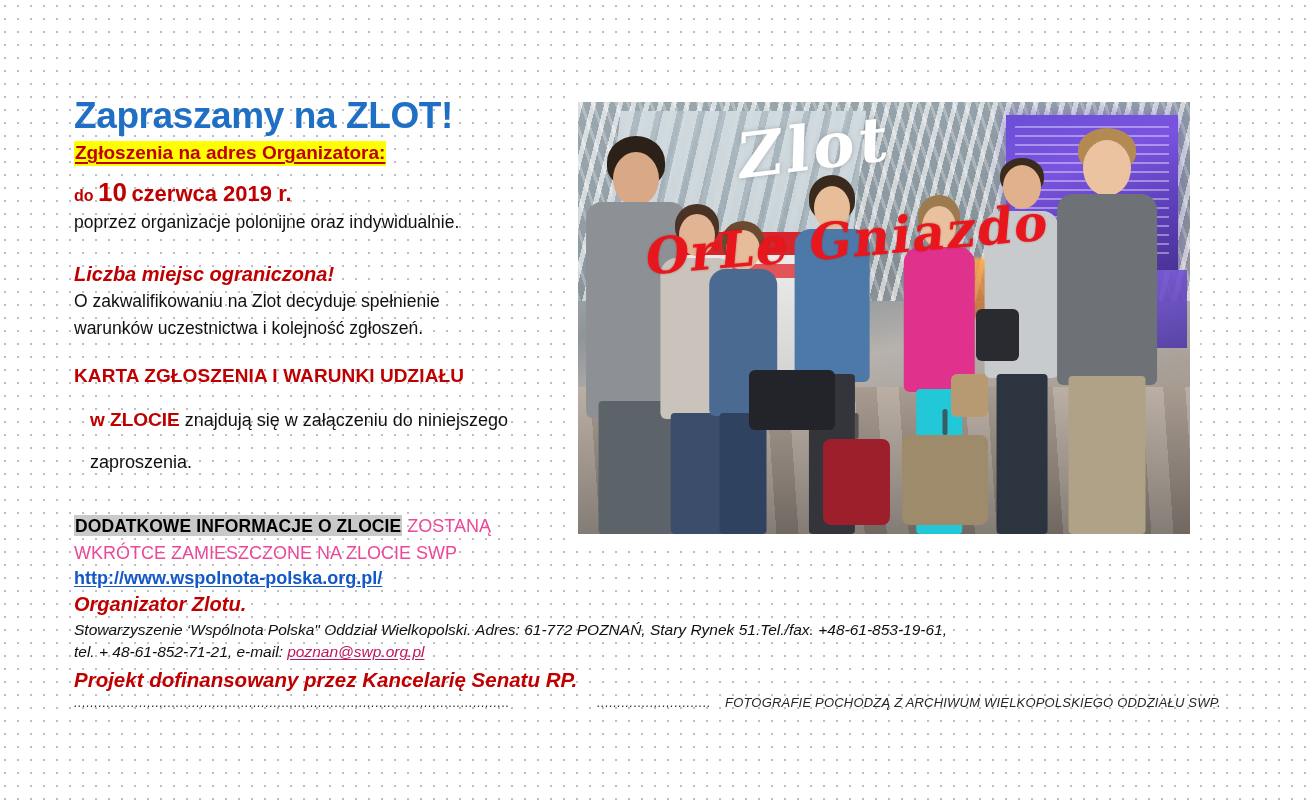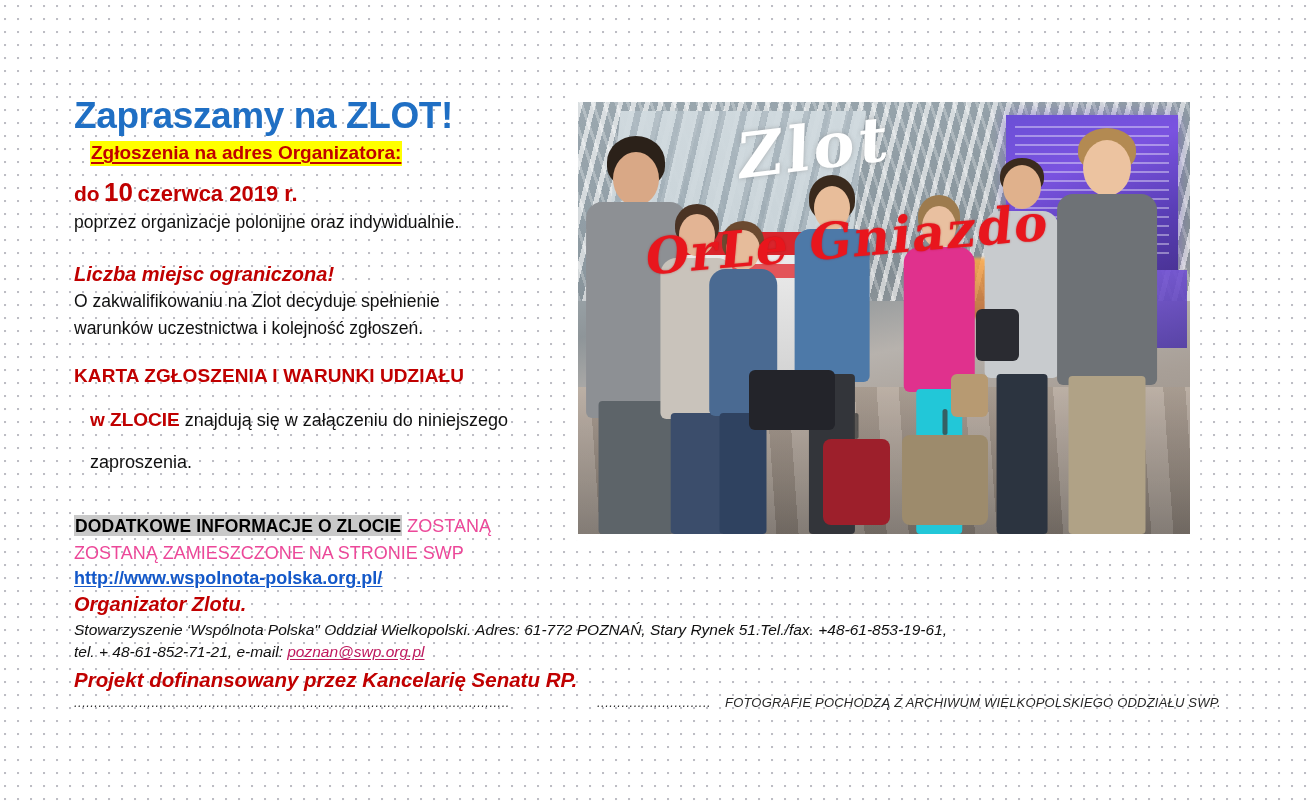--- a/index.html
+++ b/index.html
@@ -47,31 +47,31 @@
     display: inline-block;
     background: #ffff00;
     color: #c00000;
     font-weight: bold;
     font-size: 19px;
     text-decoration: underline;
     text-underline-offset: 3px;
     text-decoration-thickness: 2px;
     line-height: 1.28;
     padding: 0 1px;
-    margin: 2px 0 10px 16px;
+    margin: 2px 0 10px 0;
   }
 
   .deadline {
     color: #c00000;
     font-weight: bold;
     margin: 0 0 1px 0;
     line-height: 1.25;
     white-space: nowrap;
   }
-  .deadline .small { font-size: 21px; }
+  .deadline .small { font-size: 16px; }
   .deadline .big   { font-size: 26px; }
   .deadline .mid   { font-size: 22px; }
 
   .body-line {
     font-size: 17.5px;
     color: #111111;
     line-height: 1.5;
     margin: 0;
   }
 
@@ -375,21 +375,21 @@
     <p class="mixed-line">
       <span class="red-strong">w ZLOCIE</span><span> znajdują się w załączeniu do niniejszego</span>
     </p>
     <p class="mixed-line">zaproszenia.</p>
 
     <div class="gap-md"></div>
 
     <p class="info-block">
       <span class="grey-hl">DODATKOWE INFORMACJE O ZLOCIE</span><span class="caps-dark"> ZOSTANĄ</span>
     </p>
-    <p class="info-block caps-dark">ZOSTANĄ ZAMIESZCZONE NA STRONIE SWP</p>
+    <p class="info-block caps-dark">WKRÓTCE ZAMIESZCZONE NA ZLOCIE SWP</p>
     <a class="weblink" href="#">http://www.wspolnota-polska.org.pl/</a>
   </div>
 
   <div class="footer">
     <p class="org-head">Organizator Zlotu.</p>
 
     <p class="addr">Stowarzyszenie ‘Wspólnota Polska" Oddział Wielkopolski.  Adres: 61-772 POZNAŃ, Stary Rynek 51.Tel./fax. +48-61-853-19-61,</p>
 
     <p class="addr">
       <span>tel. + 48-61-852-71-21, e-mail: </span><a class="mail" href="#">poznan@swp.org.pl</a>

